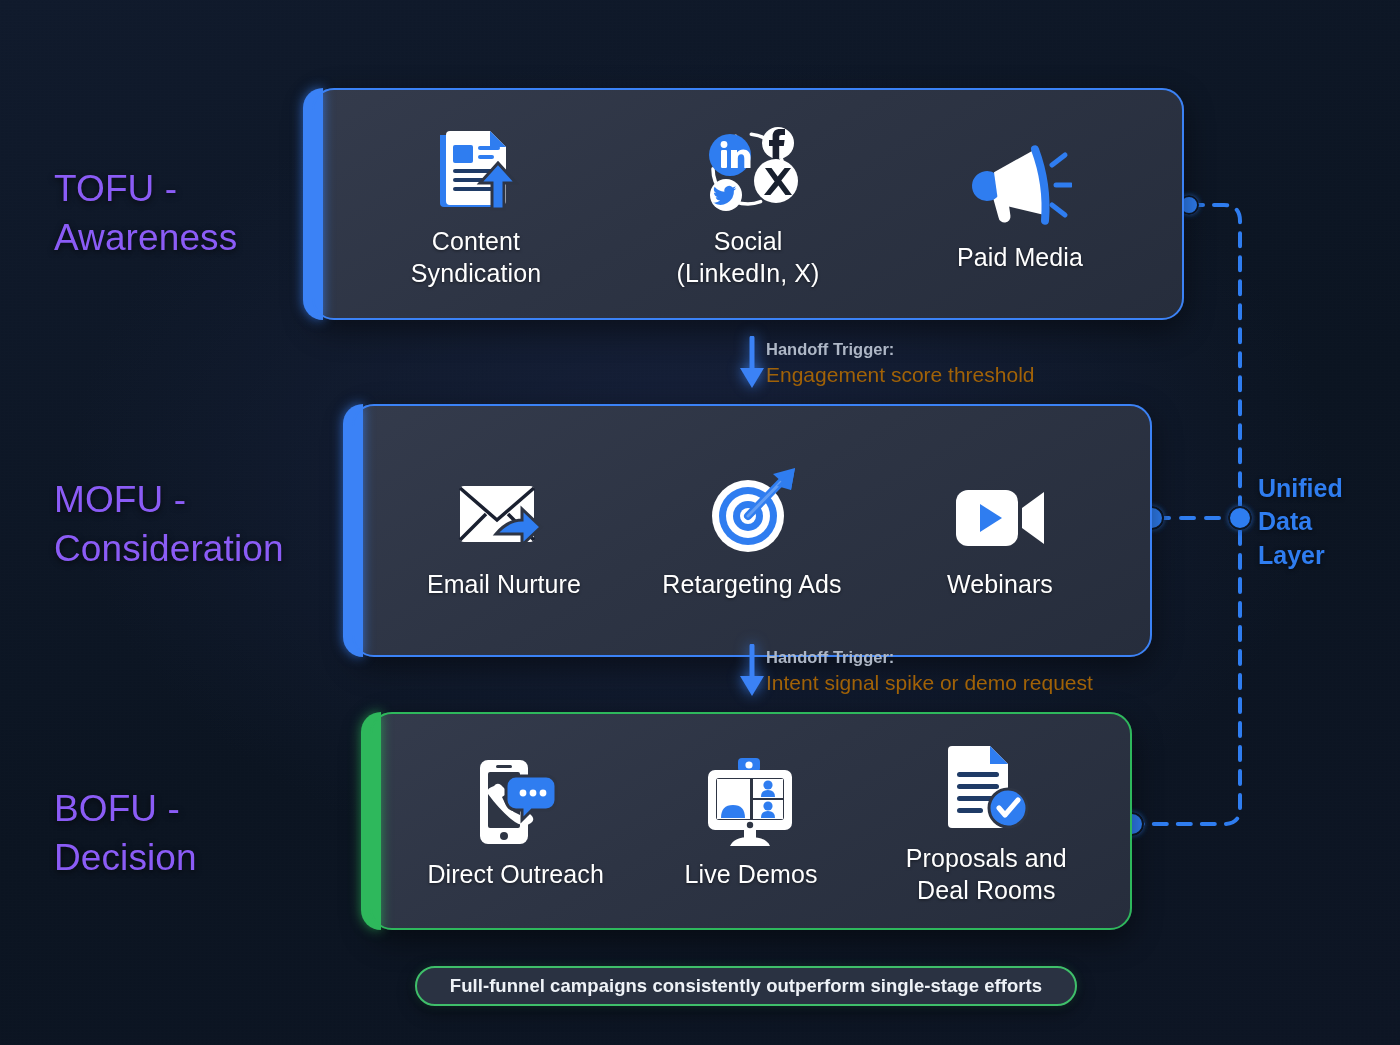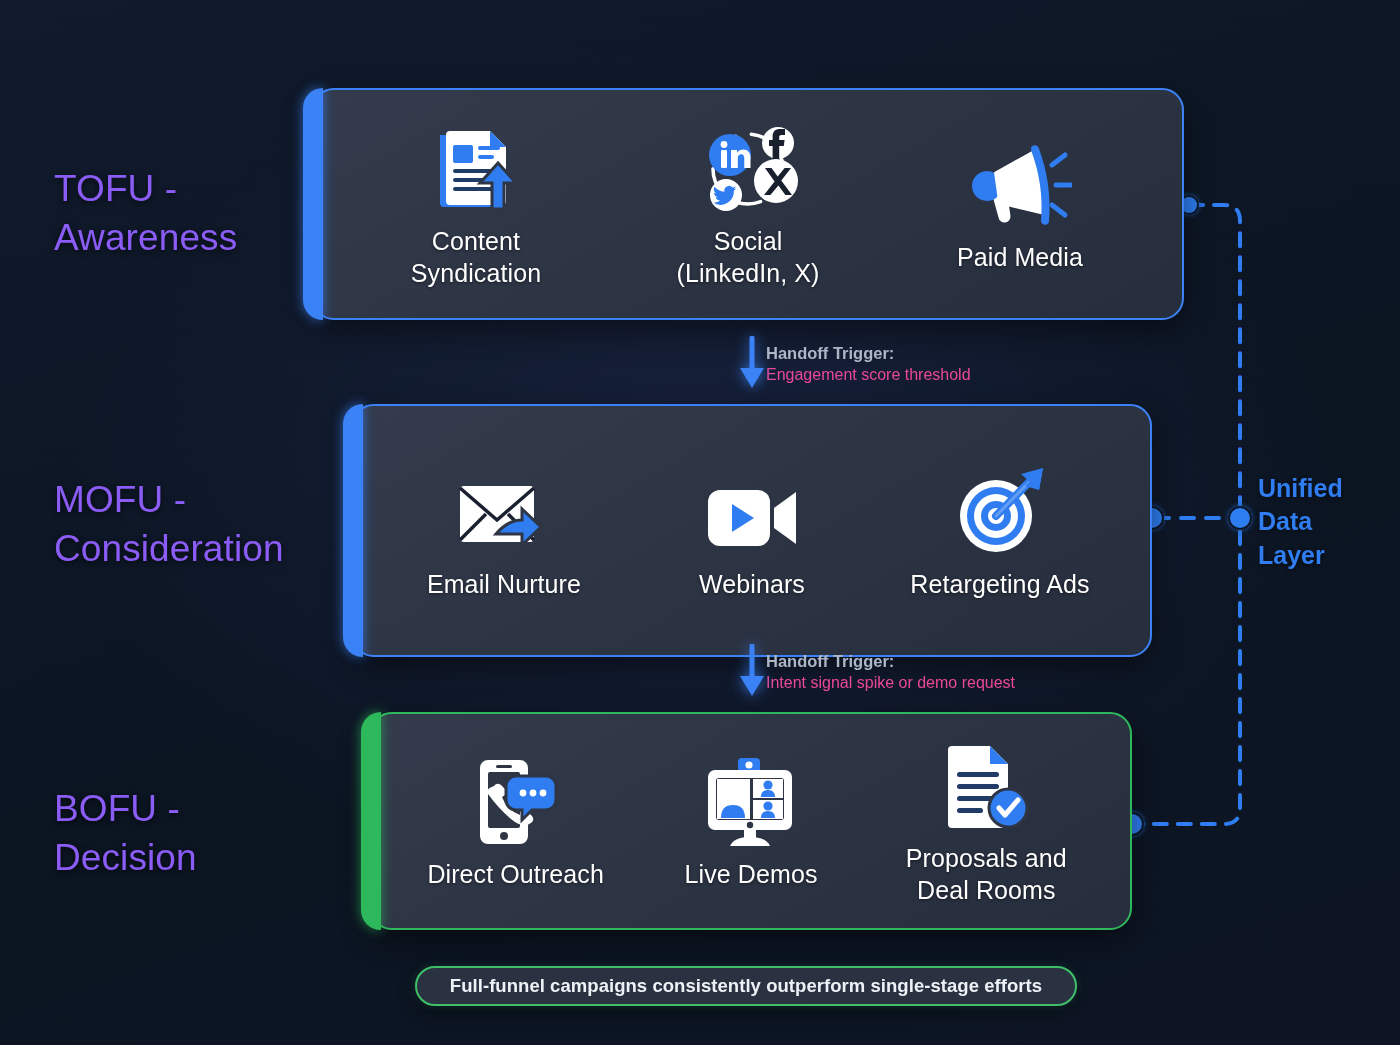--- a/index.html
+++ b/index.html
@@ -81,21 +81,21 @@
     text-shadow:0 1px 3px rgba(0,0,0,.5);
   }
 
   
   .handoff { position:absolute; display:flex; align-items:center; }
   #handoff-1 { left:738px; top:336px; }
   #handoff-2 { left:738px; top:644px; }
   .handoff .arrow { filter:drop-shadow(0 0 7px rgba(59,130,246,.85)); }
   .handoff .htext { line-height:1.38; }
   .handoff .htitle { font-size:16.5px; font-weight:bold; color:#aeb7c6; }
-  .handoff .hdesc  { font-size:16px; color:#ec4899; }
+  .handoff .hdesc  { font-size:21px; color:#a16207; }
 
   
   #udl-label {
     position:absolute; left:1258px; top:472px;
     font-size:25px; font-weight:bold; line-height:1.33;
     color:#2f7df0; white-space:pre-line;
     text-shadow:0 1px 4px rgba(0,0,0,.5);
   }
   #udl-svg { position:absolute; left:0; top:0; width:1400px; height:1045px; pointer-events:none; }
 
@@ -251,46 +251,46 @@
             <path d="M6 68 L32 42 M80 68 L54 42" stroke="#1a2030" stroke-width="3.5" fill="none"></path>
 
             <path d="M42 62 q12 -14 26 -14 v-11 l19 18 -19 18 v-11 q-16 0 -26 0 Z" fill="#2f7df0" stroke="#2e3544" stroke-width="3"></path>
           </svg>
         </div>
         <div class="caption">Email Nurture</div>
       </div>
 
       <div class="channel">
         <div class="glyph">
-          <svg width="100" height="80" viewBox="0 0 100 80">
-            <rect x="6" y="12" width="62" height="56" rx="12" fill="#ffffff"></rect>
-            <path d="M72 30 L94 14 v52 L72 50 Z" fill="#ffffff"></path>
-            <path d="M30 26 L52 40 L30 54 Z" fill="#2f7df0"></path>
-          </svg>
-        </div>
-        <div class="caption">Webinars</div>
-      </div>
-
-      <div class="channel">
-        <div class="glyph">
           <svg width="98" height="92" viewBox="0 0 98 92">
             <circle cx="45" cy="50" r="36" fill="#ffffff"></circle>
             <circle cx="45" cy="50" r="29" fill="#2f7df0"></circle>
             <circle cx="45" cy="50" r="22" fill="#ffffff"></circle>
             <circle cx="45" cy="50" r="15" fill="#2f7df0"></circle>
             <circle cx="45" cy="50" r="8" fill="#ffffff"></circle>
 
             <path d="M45 50 L84 10" stroke="#2f7df0" stroke-width="8" stroke-linecap="round"></path>
             <path d="M45 50 L84 10" stroke="#ffffff" stroke-width="3" stroke-linecap="round" opacity=".25"></path>
 
             <path d="M92 2 L70 8 L88 24 Z" fill="#2f7df0"></path>
             <path d="M92 2 L74 20 L88 24 Z" fill="#2f7df0"></path>
           </svg>
         </div>
         <div class="caption">Retargeting Ads</div>
+      </div>
+
+      <div class="channel">
+        <div class="glyph">
+          <svg width="100" height="80" viewBox="0 0 100 80">
+            <rect x="6" y="12" width="62" height="56" rx="12" fill="#ffffff"></rect>
+            <path d="M72 30 L94 14 v52 L72 50 Z" fill="#ffffff"></path>
+            <path d="M30 26 L52 40 L30 54 Z" fill="#2f7df0"></path>
+          </svg>
+        </div>
+        <div class="caption">Webinars</div>
       </div>
 
     </div>
   </div>
 
   <div id="handoff-2" class="handoff">
     <svg class="arrow" width="28" height="56" viewBox="0 0 28 56">
       <path d="M14 2 V36" stroke="#3b82f6" stroke-width="5" stroke-linecap="round"></path>
       <path d="M14 52 L2 32 h24 Z" fill="#3b82f6"></path>
     </svg>

